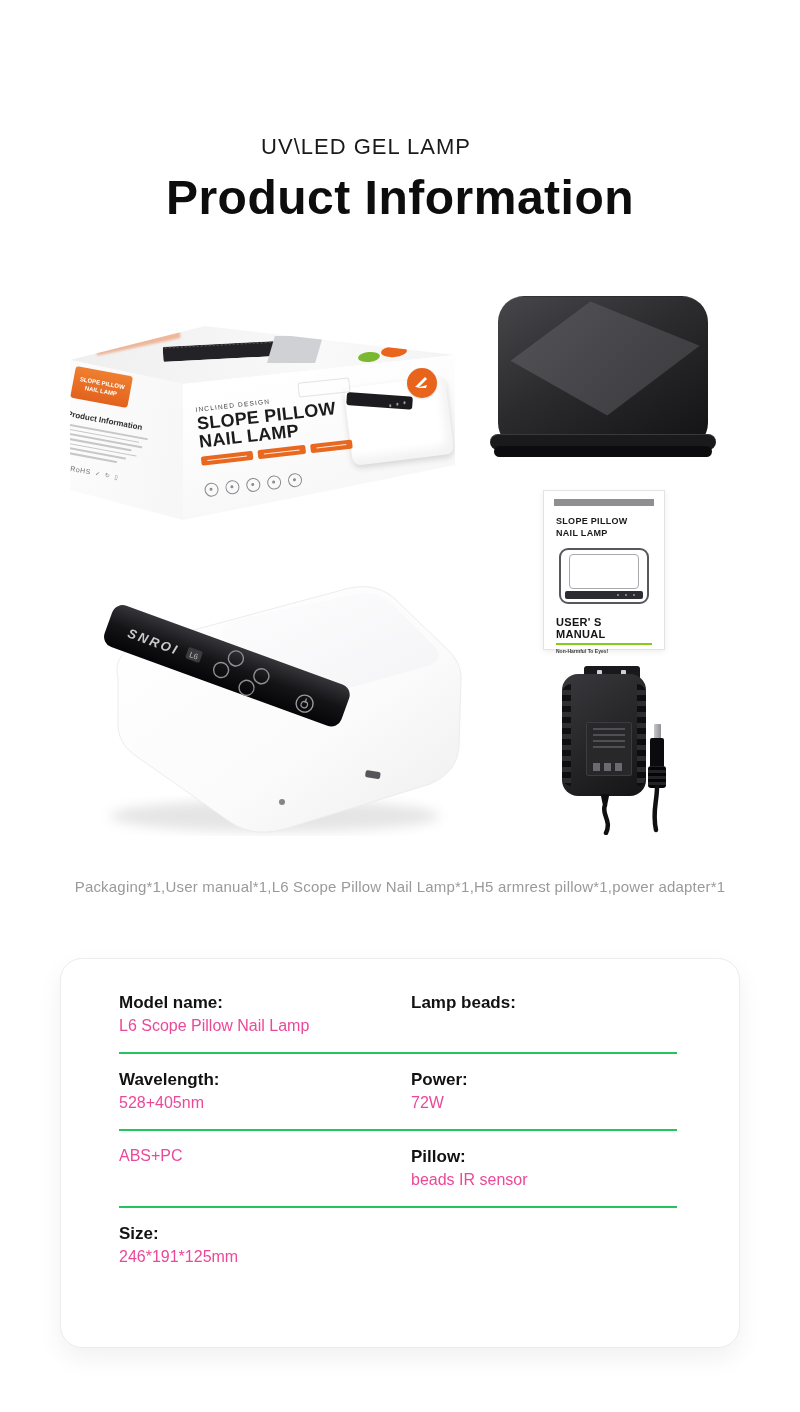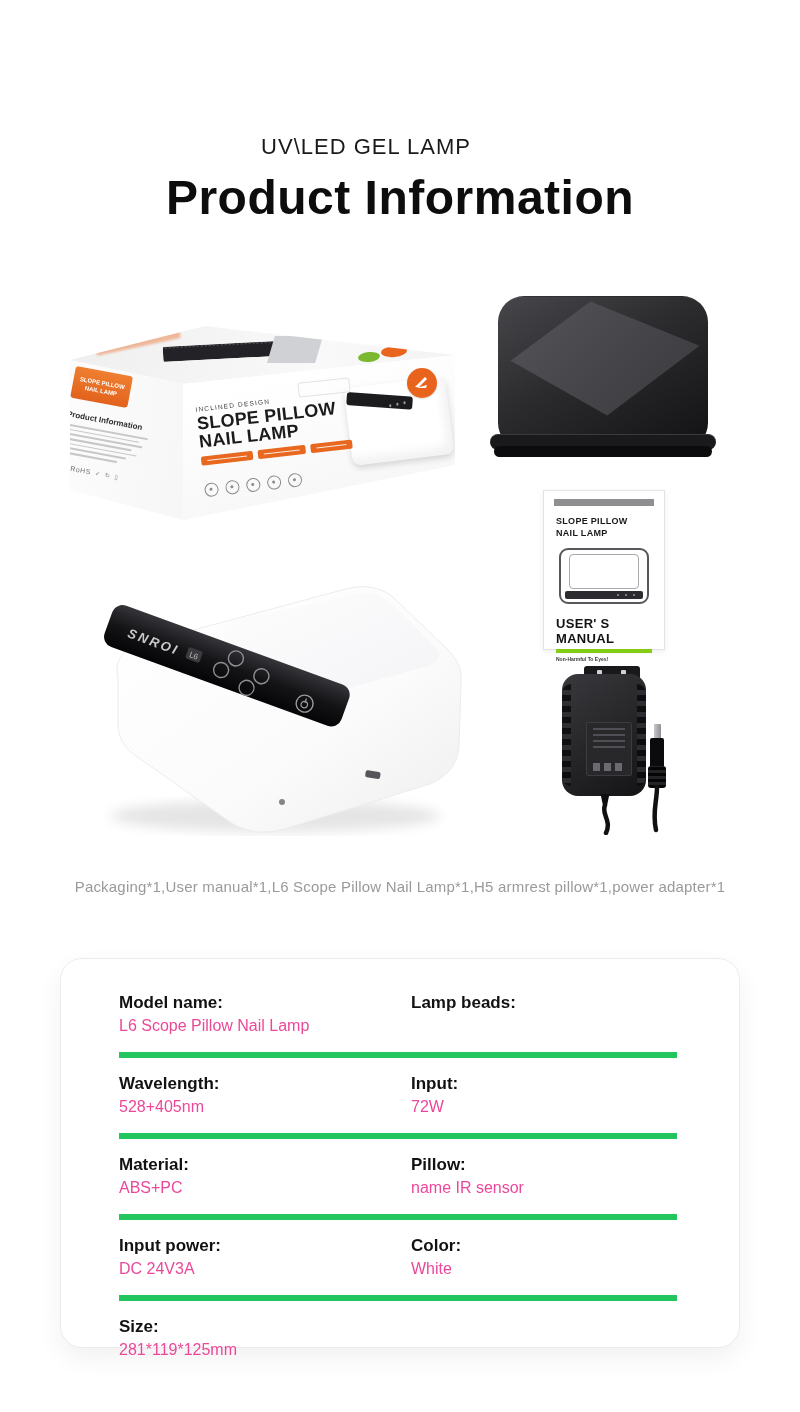--- a/index.html
+++ b/index.html
@@ -94,22 +94,22 @@
   .m-title{margin:10px 12px 0;font-size:9px;font-weight:bold;color:#19191b;
     line-height:1.3;letter-spacing:.3px;}
   .m-lamp{width:86px;height:52px;border:2px solid #58585c;border-radius:9px;
     margin:9px auto 0;position:relative;}
   .m-screen{position:absolute;left:8px;top:4px;right:8px;bottom:13px;
     border:1px solid #a9a9ad;border-radius:4px;}
   .m-bar{position:absolute;left:4px;right:4px;bottom:3px;height:8px;background:#2c2c30;
     border-radius:2px;}
   .m-bar::after{content:"";position:absolute;right:8px;top:3px;width:2px;height:2px;
     border-radius:50%;background:#9a9a9e;box-shadow:-8px 0 0 #9a9a9e,-16px 0 0 #9a9a9e;}
-  .m-user{margin:12px 12px 0;font-size:13px;font-weight:bold;color:#131315;
-    padding-bottom:3px;border-bottom:4px solid #84cc16;letter-spacing:.3px;}
+  .m-user{margin:12px 12px 0;font-size:11px;font-weight:bold;color:#131315;
+    padding-bottom:3px;border-bottom:2px solid #84cc16;letter-spacing:.3px;}
   .m-note{margin:3px 12px;font-size:5px;font-weight:bold;color:#3a3a3c;}
 
   
   .adapter-wrap{left:548px;top:660px;width:130px;height:175px;}
   .a-body{left:14px;top:14px;width:84px;height:122px;border-radius:16px;
     background:linear-gradient(145deg,#39393d,#141416);}
   .a-body::before,.a-body::after{content:"";position:absolute;top:10px;bottom:10px;width:9px;
     background:repeating-linear-gradient(180deg,#0a0a0c 0 6px,#2e2e33 6px 11px);
     opacity:.85;}
   .a-body::before{left:0;border-radius:9px 0 0 9px;}
@@ -136,21 +136,21 @@
   
   .pack-line{top:878px;left:0;width:800px;text-align:center;
     font-size:15px;color:#9a9a9a;letter-spacing:.2px;}
 
   
   .spec-card{left:60px;top:958px;width:680px;height:390px;background:#fff;
     border:1px solid #ececec;border-radius:22px;
     box-shadow:0 10px 26px rgba(0,0,0,.06);box-sizing:border-box;
     padding:18px 62px 0 58px;}
   .spec-row{display:grid;grid-template-columns:292px 1fr;
-    padding:16px 0 17px;border-bottom:6px solid #22c55e;}
+    padding:16px 0 17px;border-bottom:2px solid #22c55e;}
   .spec-row.last{border-bottom:none;}
   .spec-label{font-size:17px;font-weight:bold;color:#121212;margin-bottom:4px;}
   .spec-value{font-size:16px;color:#ec4899;}
 </style>
 </head>
 <body>
 
 <div class="abs hdr-sub">UV\LED GEL LAMP</div>
 <div class="abs hdr-title">Product Information</div>
 
@@ -318,47 +318,36 @@
     <div>
       <div class="spec-label">Lamp beads:</div>
     </div>
   </div>
   <div class="spec-row">
     <div>
       <div class="spec-label">Wavelength:</div>
       <div class="spec-value">528+405nm</div>
     </div>
     <div>
-      <div class="spec-label">Input:</div>
+      <div class="spec-label">Power:</div>
       <div class="spec-value">72W</div>
     </div>
   </div>
   <div class="spec-row">
     <div>
-      <div class="spec-label">Material:</div>
       <div class="spec-value">ABS+PC</div>
     </div>
     <div>
       <div class="spec-label">Pillow:</div>
-      <div class="spec-value">name IR sensor</div>
-    </div>
-  </div>
-  <div class="spec-row">
-    <div>
-      <div class="spec-label">Input power:</div>
-      <div class="spec-value">DC 24V3A</div>
-    </div>
-    <div>
-      <div class="spec-label">Color:</div>
-      <div class="spec-value">White</div>
+      <div class="spec-value">beads IR sensor</div>
     </div>
   </div>
   <div class="spec-row last">
     <div>
       <div class="spec-label">Size:</div>
-      <div class="spec-value">281*119*125mm</div>
+      <div class="spec-value">246*191*125mm</div>
     </div>
     <div>
       <div class="spec-label"></div>
       <div class="spec-value"></div>
     </div>
   </div>
 </div>
 
 </body></html>

